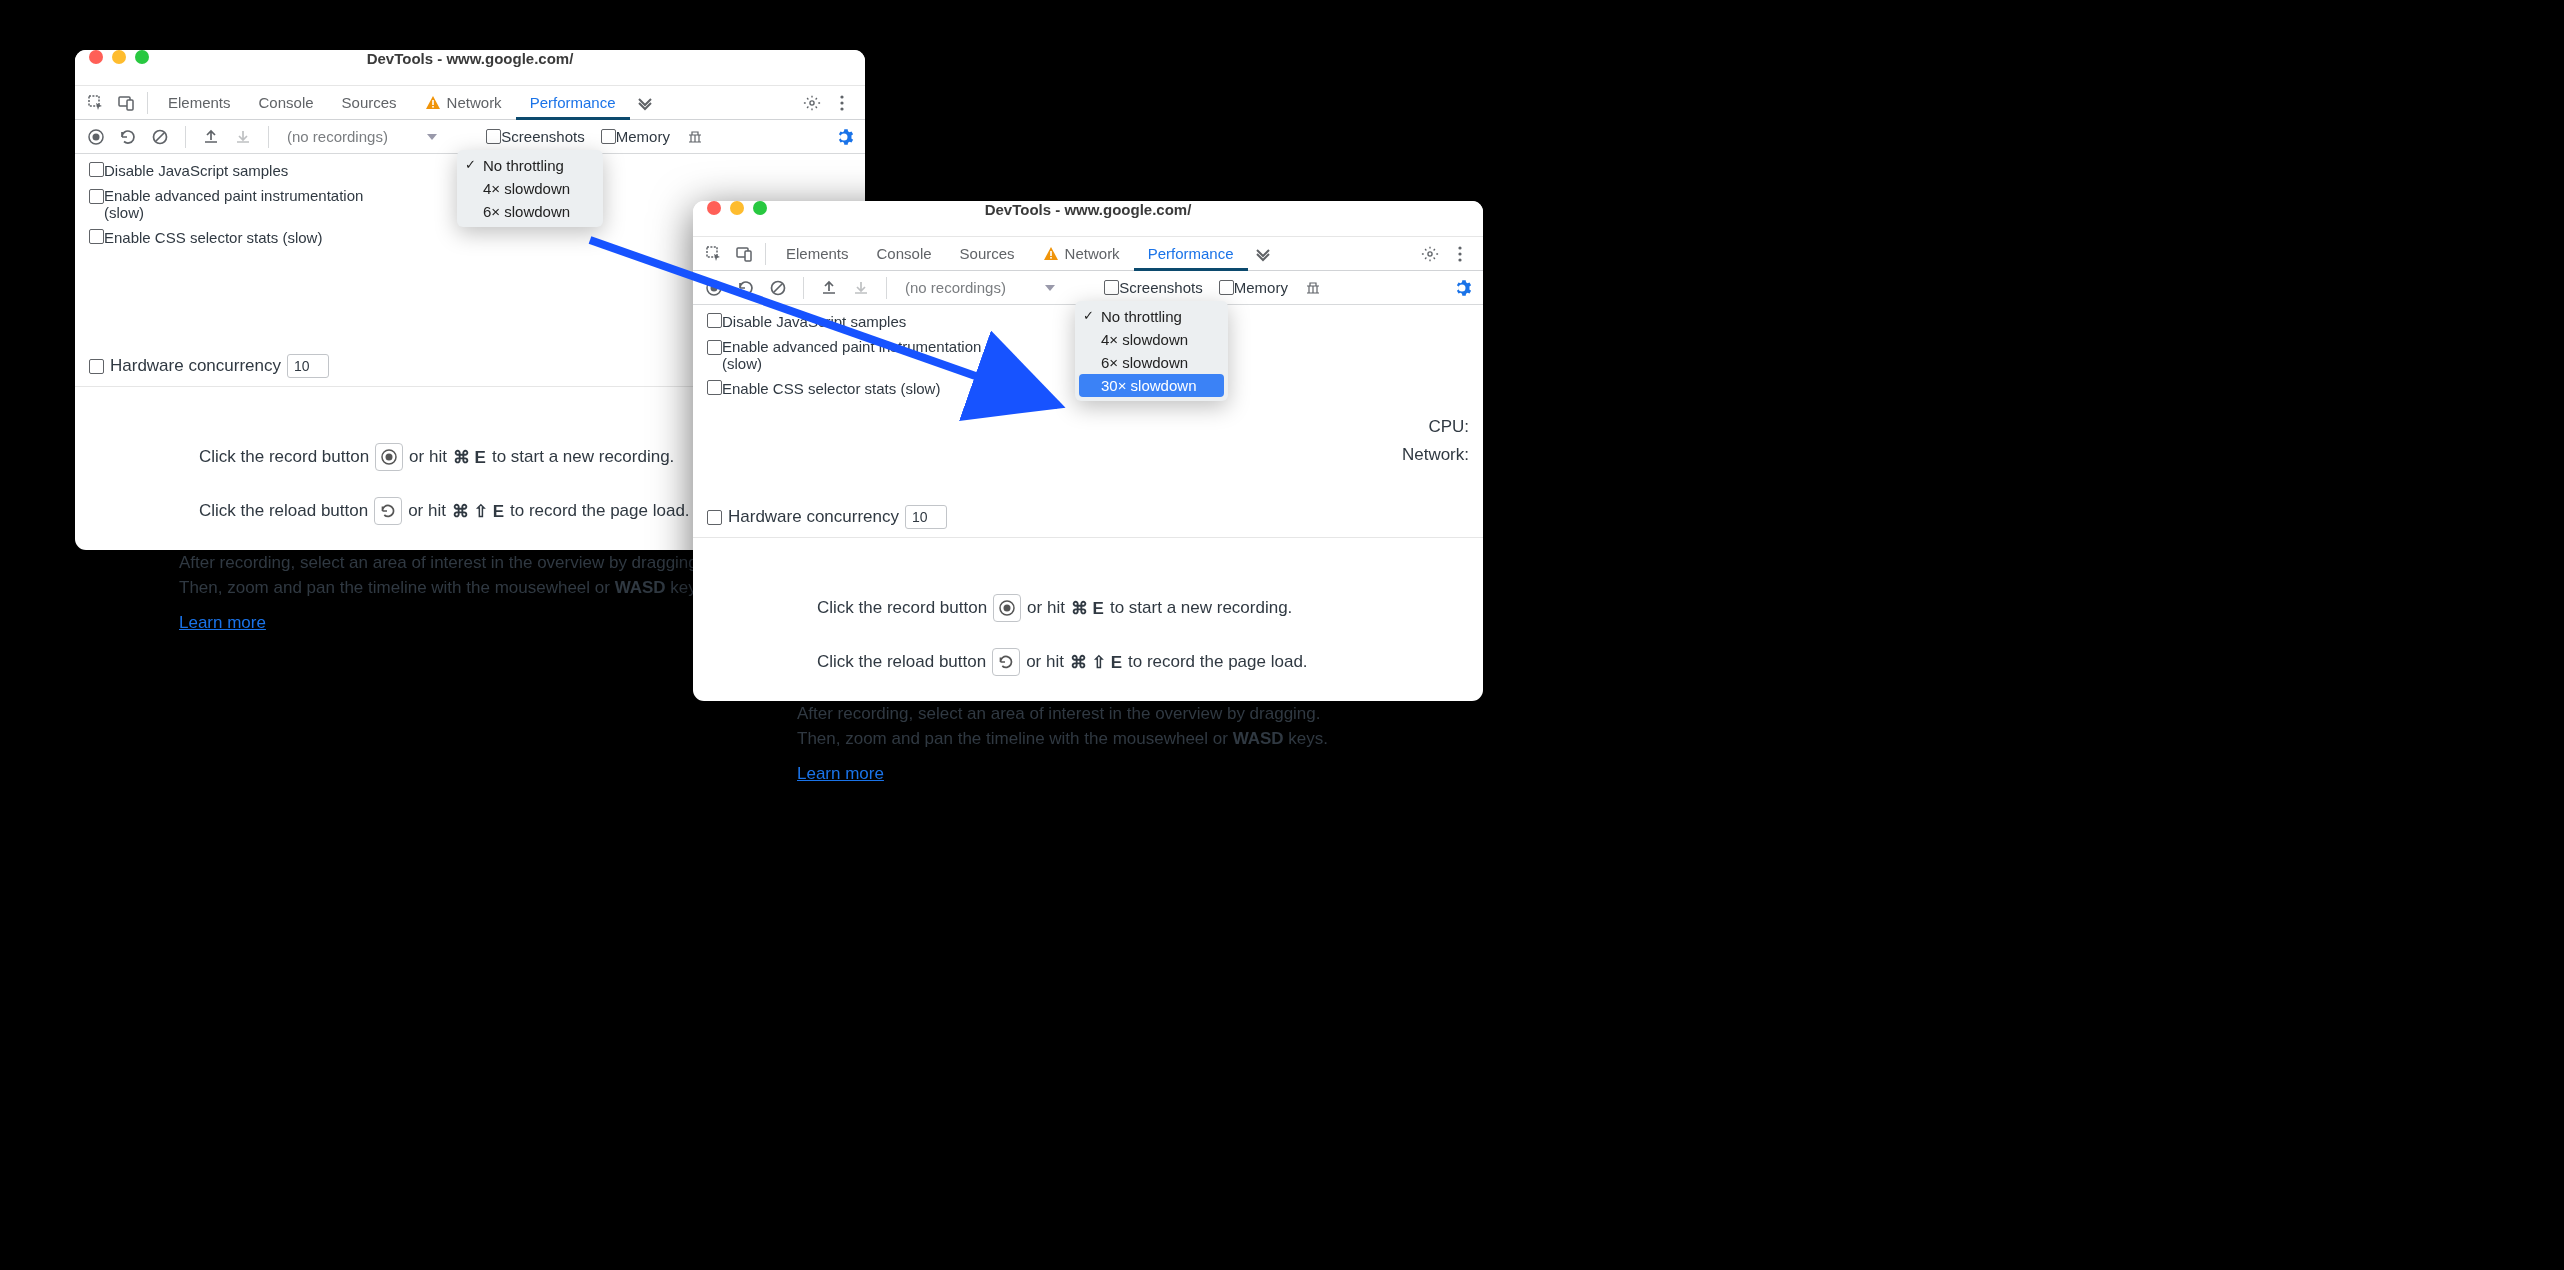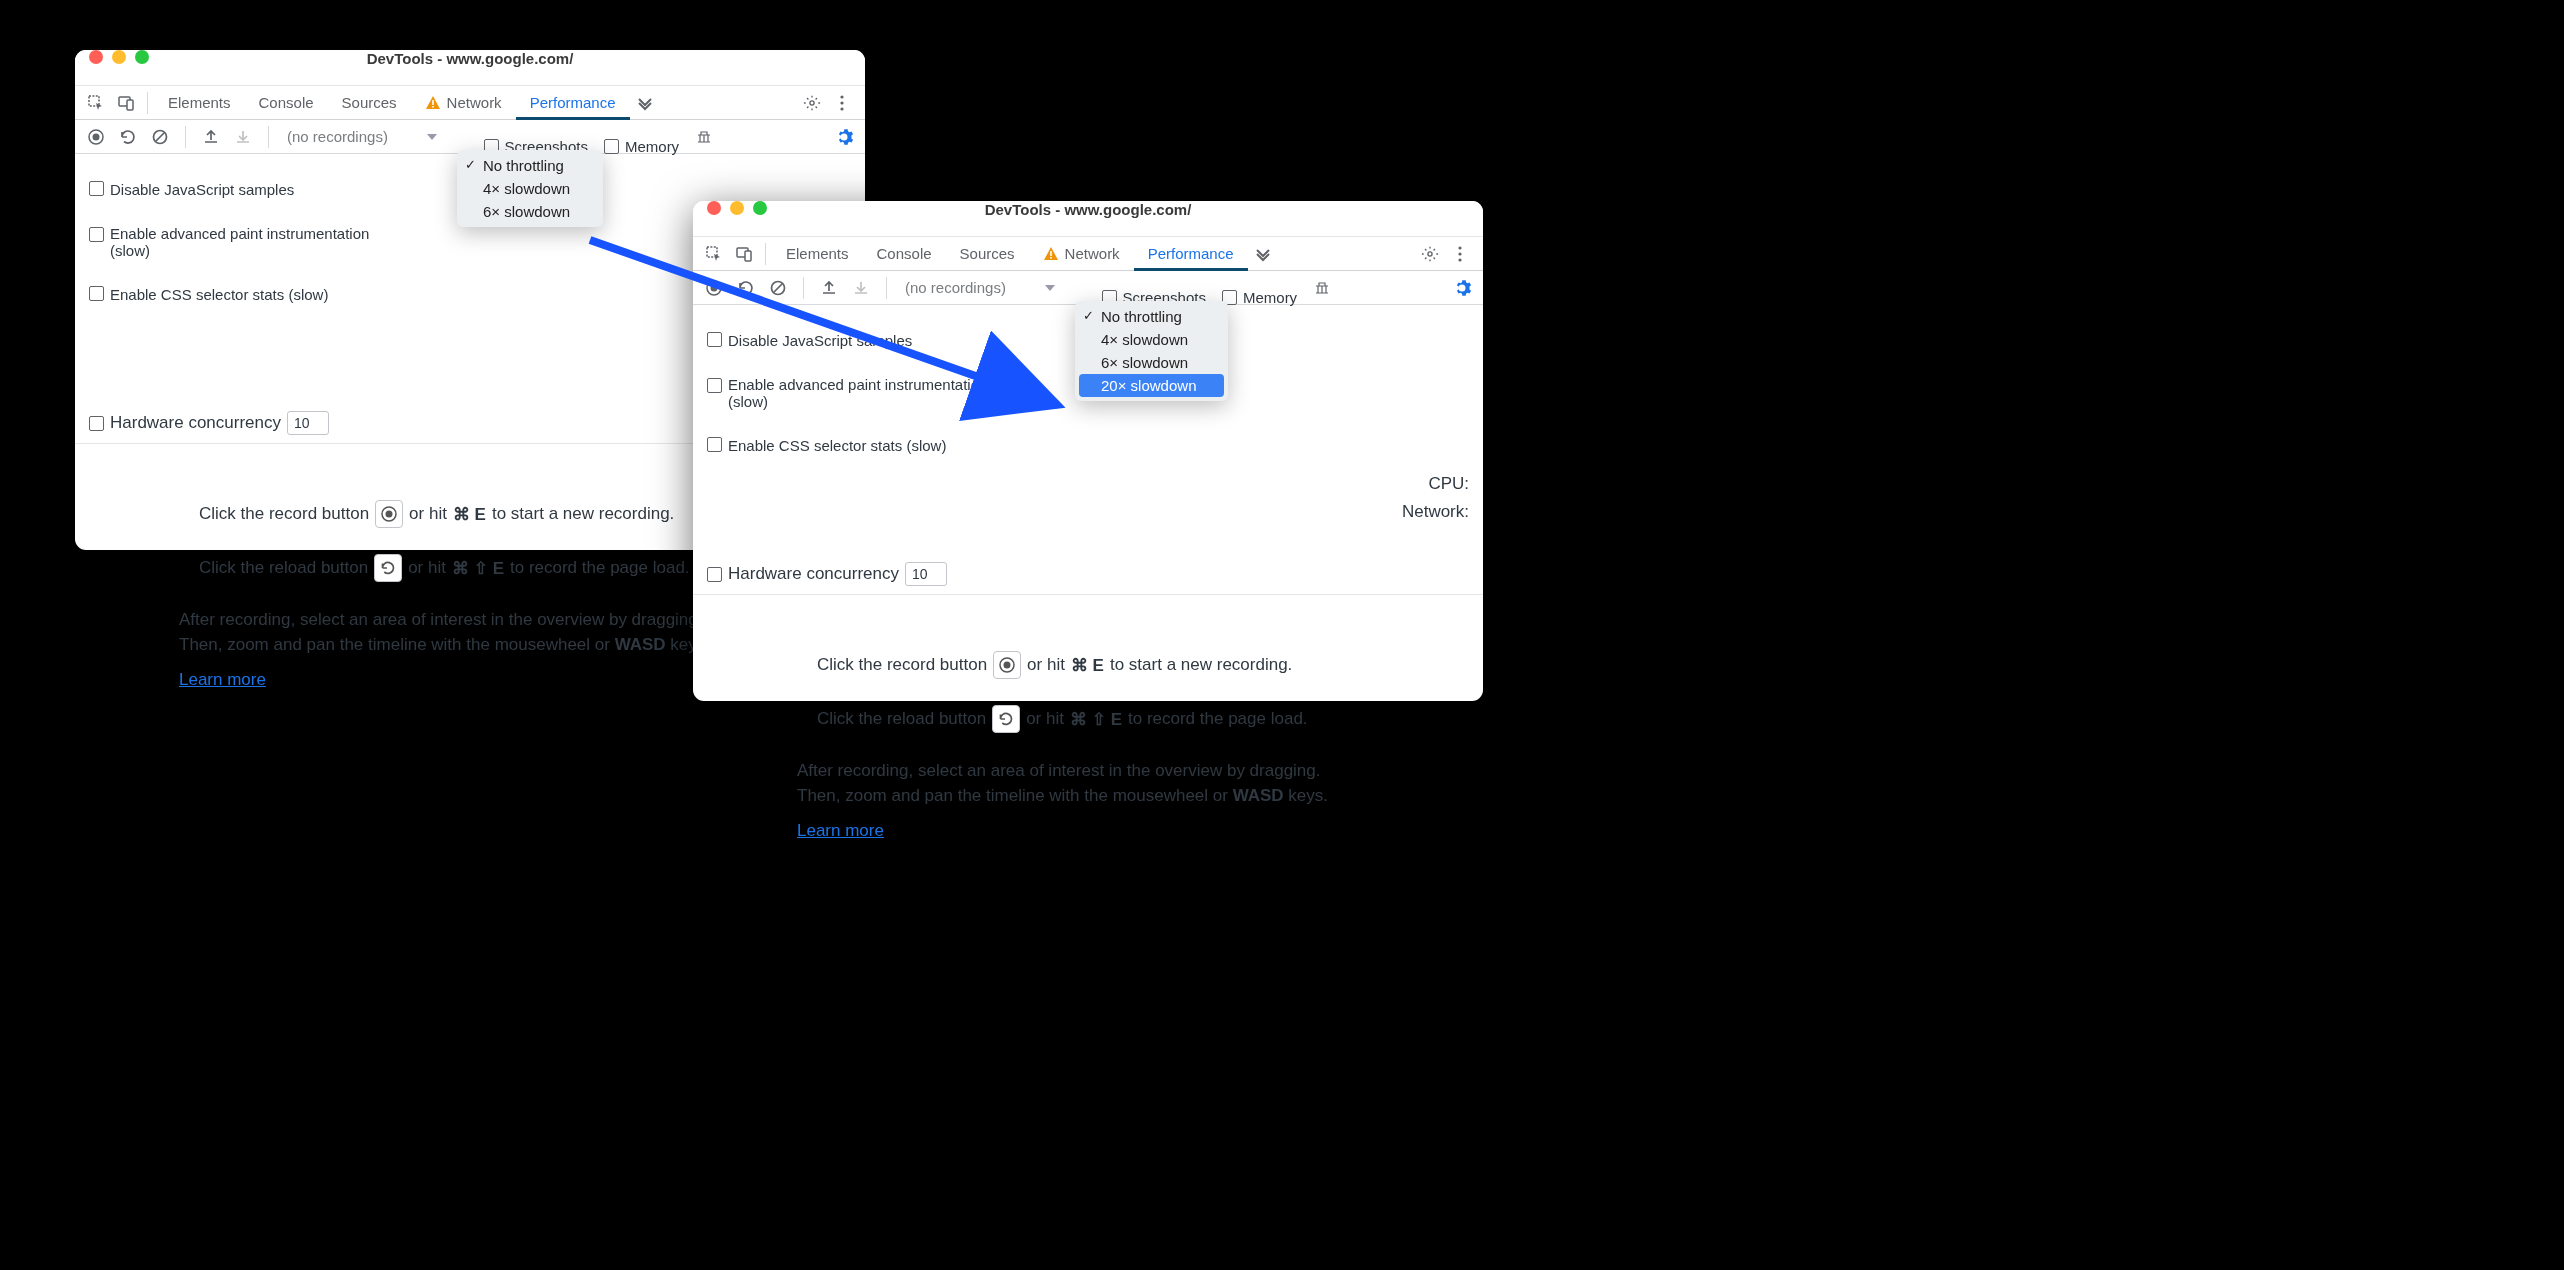--- a/index.html
+++ b/index.html
@@ -94,21 +94,21 @@
     color:#7a7d80;font-size:15px;
     display:flex;align-items:center;gap:4px;
     padding:2px 6px;
     min-width:160px;
     cursor:pointer;
     position:relative;
     height:26px;
   }
   .rec-select .caret { width:0;height:0;border-left:5px solid transparent;border-right:5px solid transparent;border-top:6px solid #99a;position:absolute;right:4px;}
   .chk{width:15px;height:15px;border:1.5px solid #606367;border-radius:2px;flex-shrink:0;cursor:pointer;background:#fff;}
-  .chklabel{display:flex;align-items:center;gap:6px;color:#303942;font-size:15px;margin-top:19px;}
+  .chklabel{display:flex;align-items:center;color:#303942;font-size:15px;}
   .gear-blue { color:#1a73e8; }
   .gear-blue svg{width:20px;height:20px;}
   .settings-col-left { display:flex;flex-direction:column;gap:8px; }
   .settings-col-left .chklabel { align-items:flex-start;}
   .settings-mid { display:flex;flex-direction:column;gap:8px;margin-left:auto;min-width:120px;}
   .settings-right { display:flex;align-items:center;gap:6px;}
   .hidden-border-bottom { border-bottom:1px solid #e6e6e6;flex-direction:column;}
   .input-num {
     border:1px solid #c2c5c9;
     border-radius:3px;
@@ -509,21 +509,21 @@
     <div class="settings-right">
       <div class="chk"></div>
       <span>Hardware concurrency</span>
       <input class="input-num" value="10" style="">
     </div>
 
     <div class="dropdown" style="left:382px;top:-4px;width:153px;">
       <div class="dropdown-item selected">No throttling</div>
       <div class="dropdown-item">4× slowdown</div>
       <div class="dropdown-item">6× slowdown</div>
-      <div class="dropdown-item highlight">20× slowdown</div>
+      <div class="dropdown-item highlight">30× slowdown</div>
     </div>
   </div>
 
   <div class="body-area">
     <div class="instr">
       <span>Click the record button</span>
       <span class="iconbtn">
           <svg viewBox="0 0 18 18">
             <circle cx="9" cy="9" r="7" fill="none" stroke="#555" stroke-width="1.5"></circle>
             <circle cx="9" cy="9" r="3.5" fill="#555"></circle>

